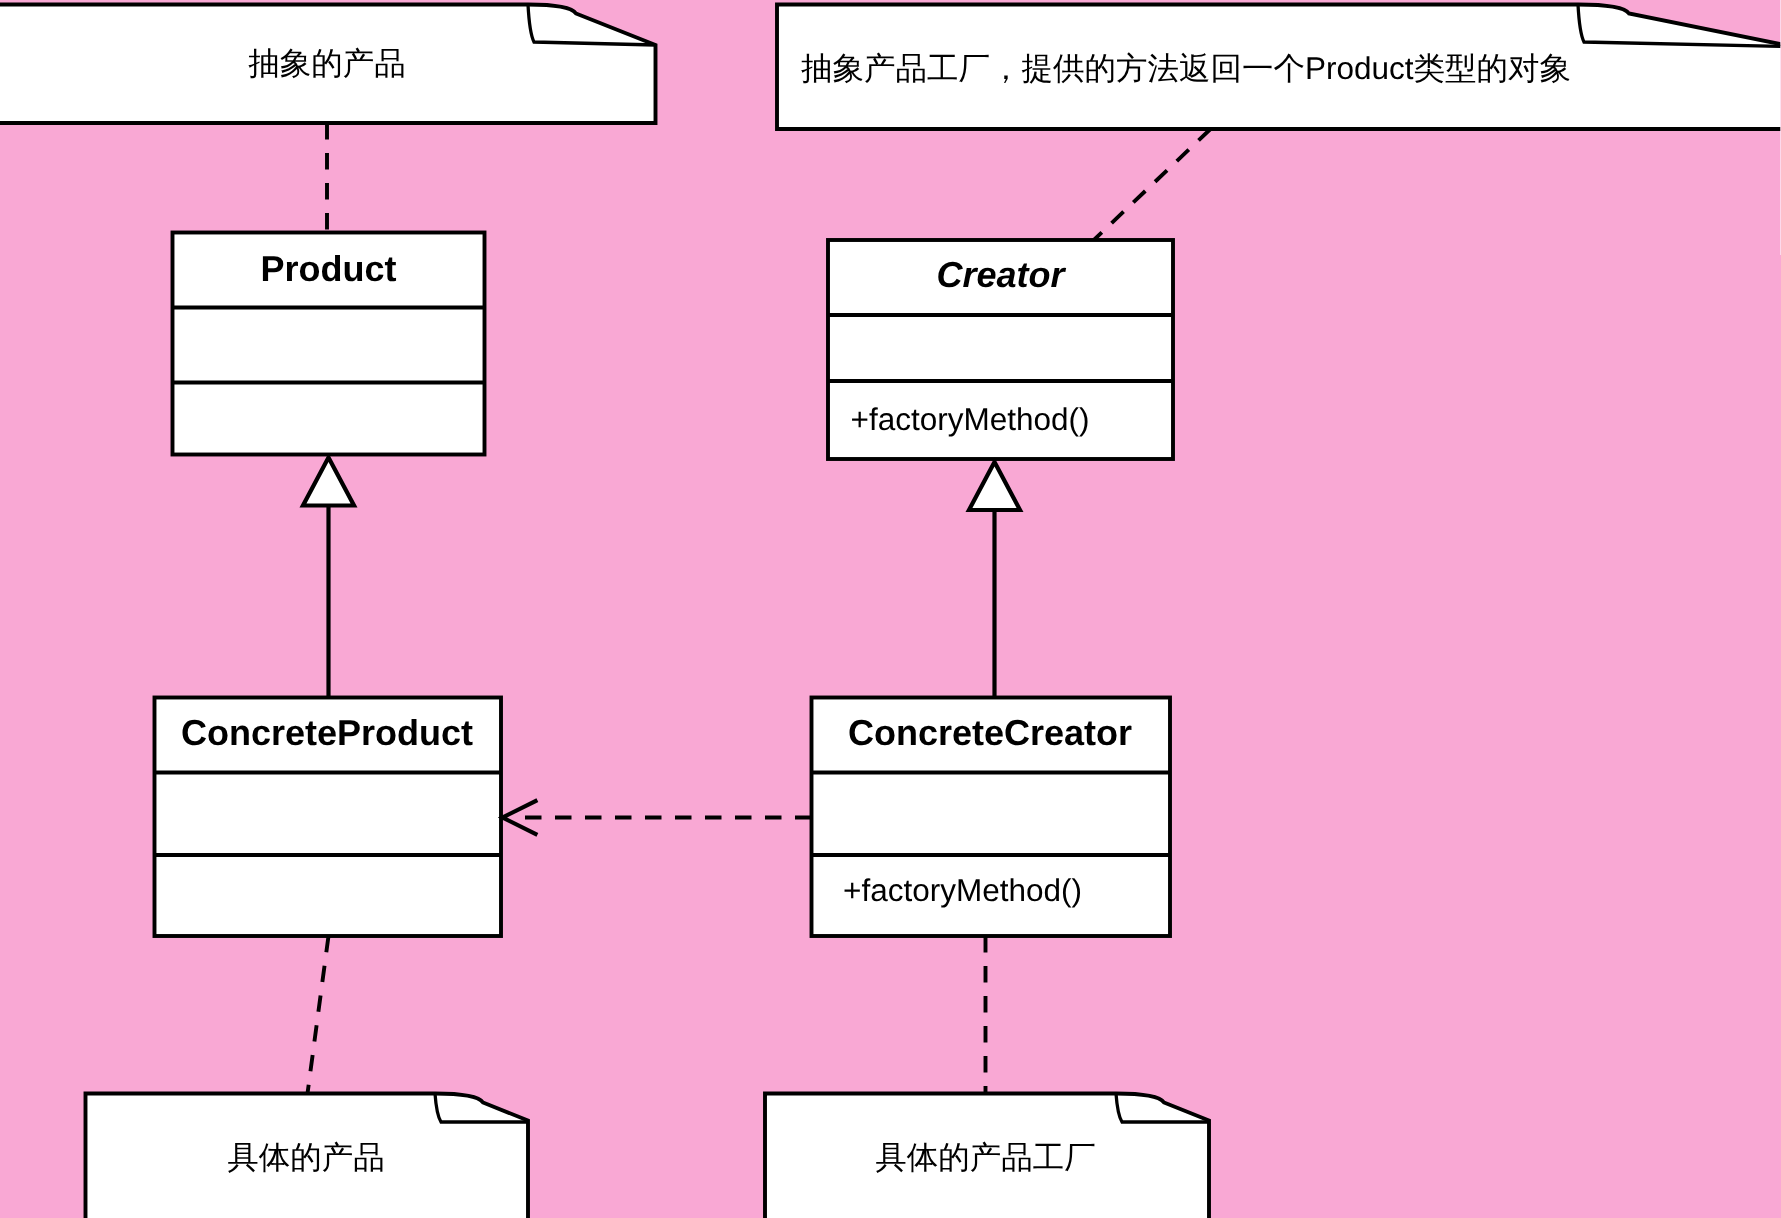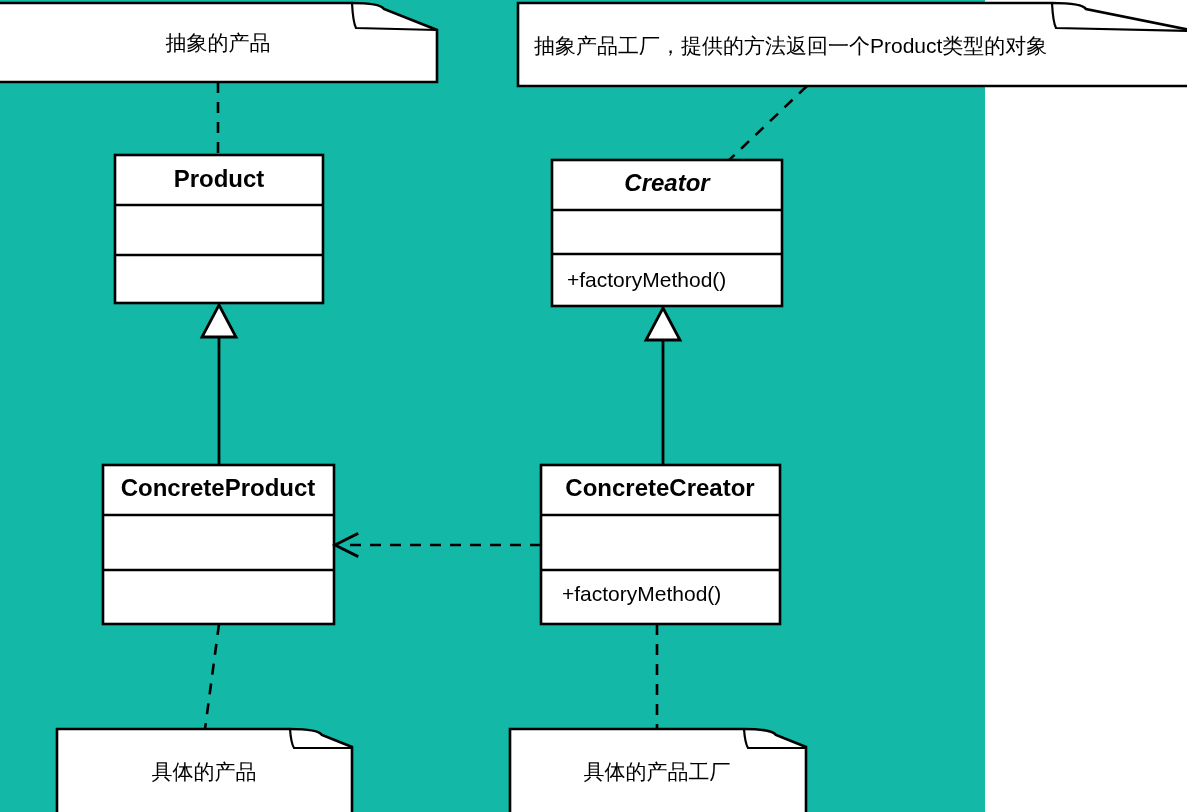--- a/index.html
+++ b/index.html
@@ -9,23 +9,23 @@
     background: #ffffff;
   }
   body {
     font-family: "Liberation Sans", "DejaVu Sans", sans-serif;
     width: 1187px;
     height: 812px;
     overflow: hidden;
   }
   #diagram-root {
     position: relative;
-    width: 985px;
+    width: 1187px;
     height: 812px;
-    background: #14b8a6;
+    background: #f9a8d4;
   }
   svg#uml-canvas {
     display: block;
     width: 1187px;
     height: 812px;
   }
   .shape-fill { fill: #ffffff; }
   .stroke {
     stroke: #000000;
     fill: none;

